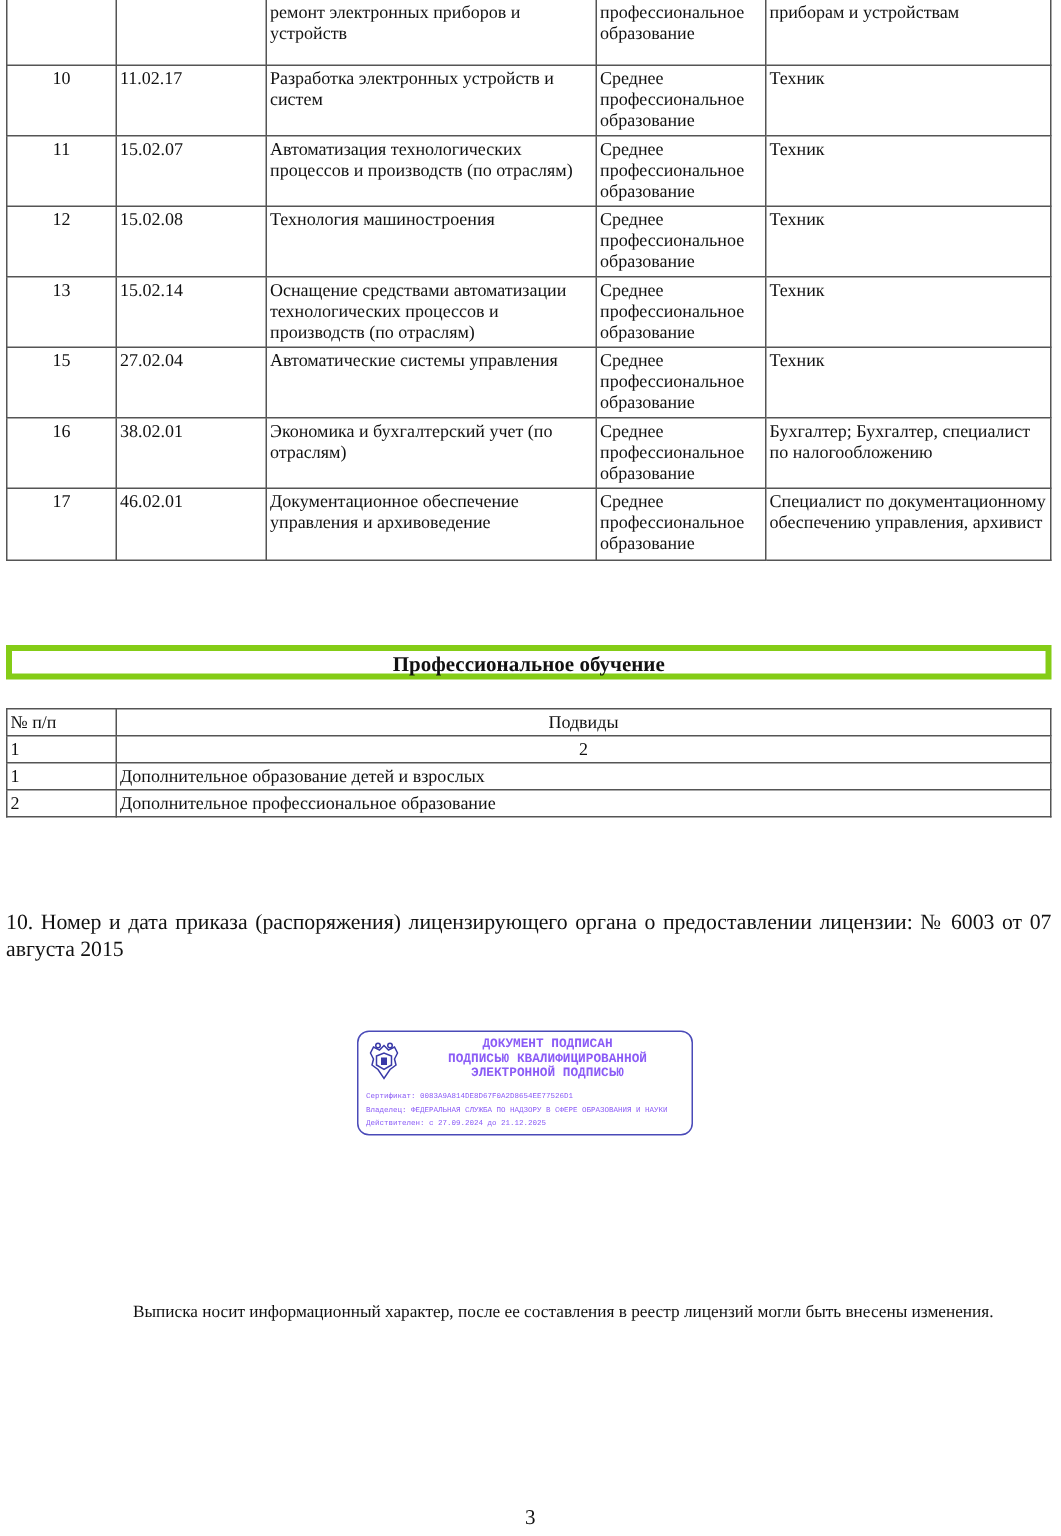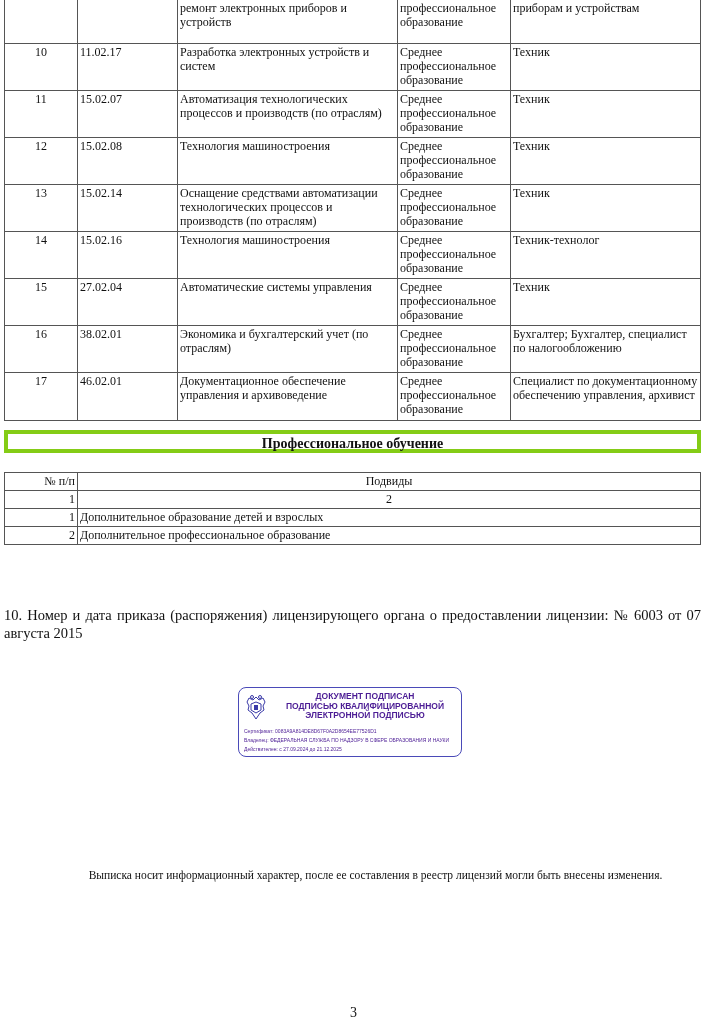--- a/index.html
+++ b/index.html
@@ -28,31 +28,31 @@
   }
   .prof-train { top: 430px; }
 
   .add-table {
     position: absolute; left: 4px; top: 472px; width: 697px;
     font-size: 12px; line-height: 17px;
   }
   .add-table td { border: 1px solid #555; padding: 0 2px; }
   .add-table td.h { text-align: center; font-weight: bold; font-size: 14px; line-height: 20px; }
   .add-table td.c { text-align: center; }
-  .add-table td.n { text-align: right; width: 68px; }
+  .add-table td.n { text-align: left; width: 68px; }
 
   .order-text {
     position: absolute; left: 4px; top: 606px; width: 697px;
     font-size: 14.5px; line-height: 18px; text-align: justify;
   }
 
   .stamp {
     position: absolute; left: 238px; top: 687px; width: 224px; height: 70px;
     box-sizing: border-box; border: 1.5px solid #4a4ab8; border-radius: 8px;
-    color: #4c1d95; font-family: Liberation Sans, sans-serif;
+    color: #8b5cf6; font-family: Liberation Mono, monospace;
   }
   .stamp .emblem { position: absolute; left: 5px; top: 5px; width: 24px; height: 28px; }
   .stamp .title {
     position: absolute; left: 32px; right: 2px; top: 4px;
     text-align: center; font-weight: bold; font-size: 8.5px; line-height: 9.5px;
   }
   .stamp .meta {
     position: absolute; left: 5px; top: 39px; right: 2px;
     font-size: 5px; line-height: 9px; white-space: nowrap;
   }
@@ -98,27 +98,20 @@
         <td class="name">Технология машиностроения</td>
         <td class="level">Среднее профессиональное образование</td>
         <td class="qual">Техник</td>
       </tr>
       <tr style="height: 47px;">
         <td class="num">13</td>
         <td class="code">15.02.14</td>
         <td class="name">Оснащение средствами автоматизации технологических процессов и производств (по отраслям)</td>
         <td class="level">Среднее профессиональное образование</td>
         <td class="qual">Техник</td>
-      </tr>
-      <tr style="height: 47px;">
-        <td class="num">14</td>
-        <td class="code">15.02.16</td>
-        <td class="name">Технология машиностроения</td>
-        <td class="level">Среднее профессиональное образование</td>
-        <td class="qual">Техник-технолог</td>
       </tr>
       <tr style="height: 47px;">
         <td class="num">15</td>
         <td class="code">27.02.04</td>
         <td class="name">Автоматические системы управления</td>
         <td class="level">Среднее профессиональное образование</td>
         <td class="qual">Техник</td>
       </tr>
       <tr style="height: 47px;">
         <td class="num">16</td>

